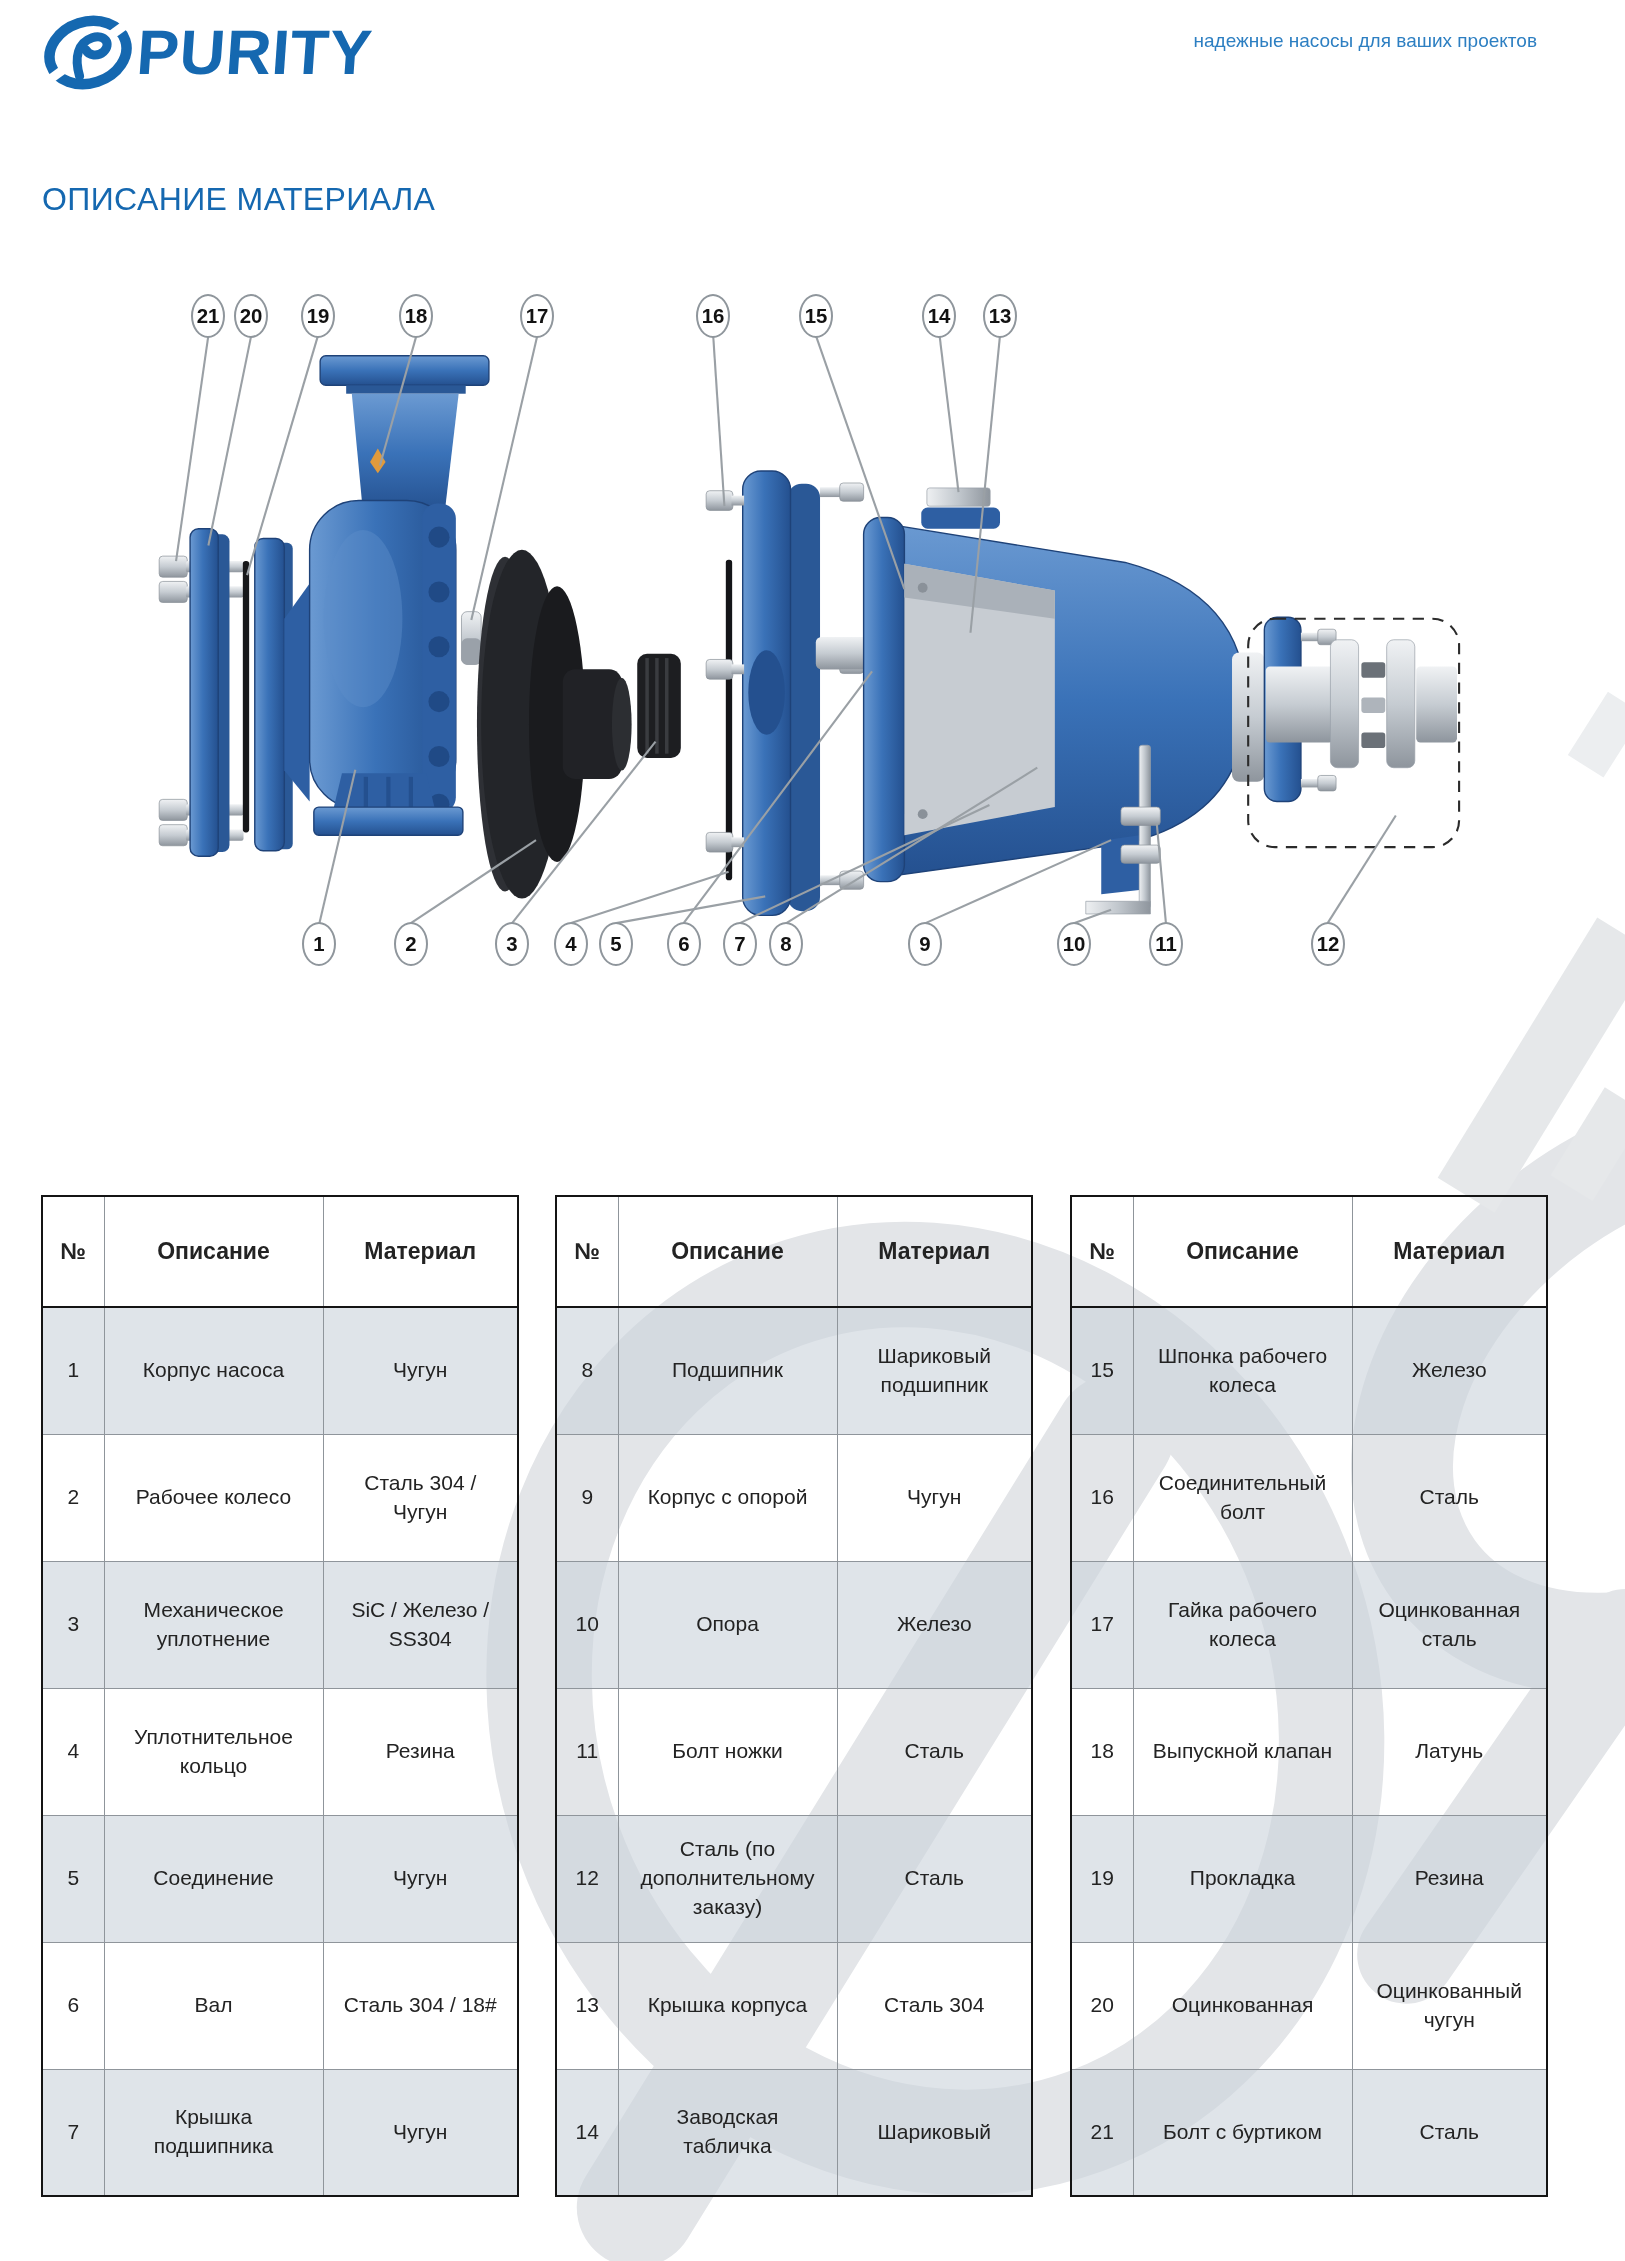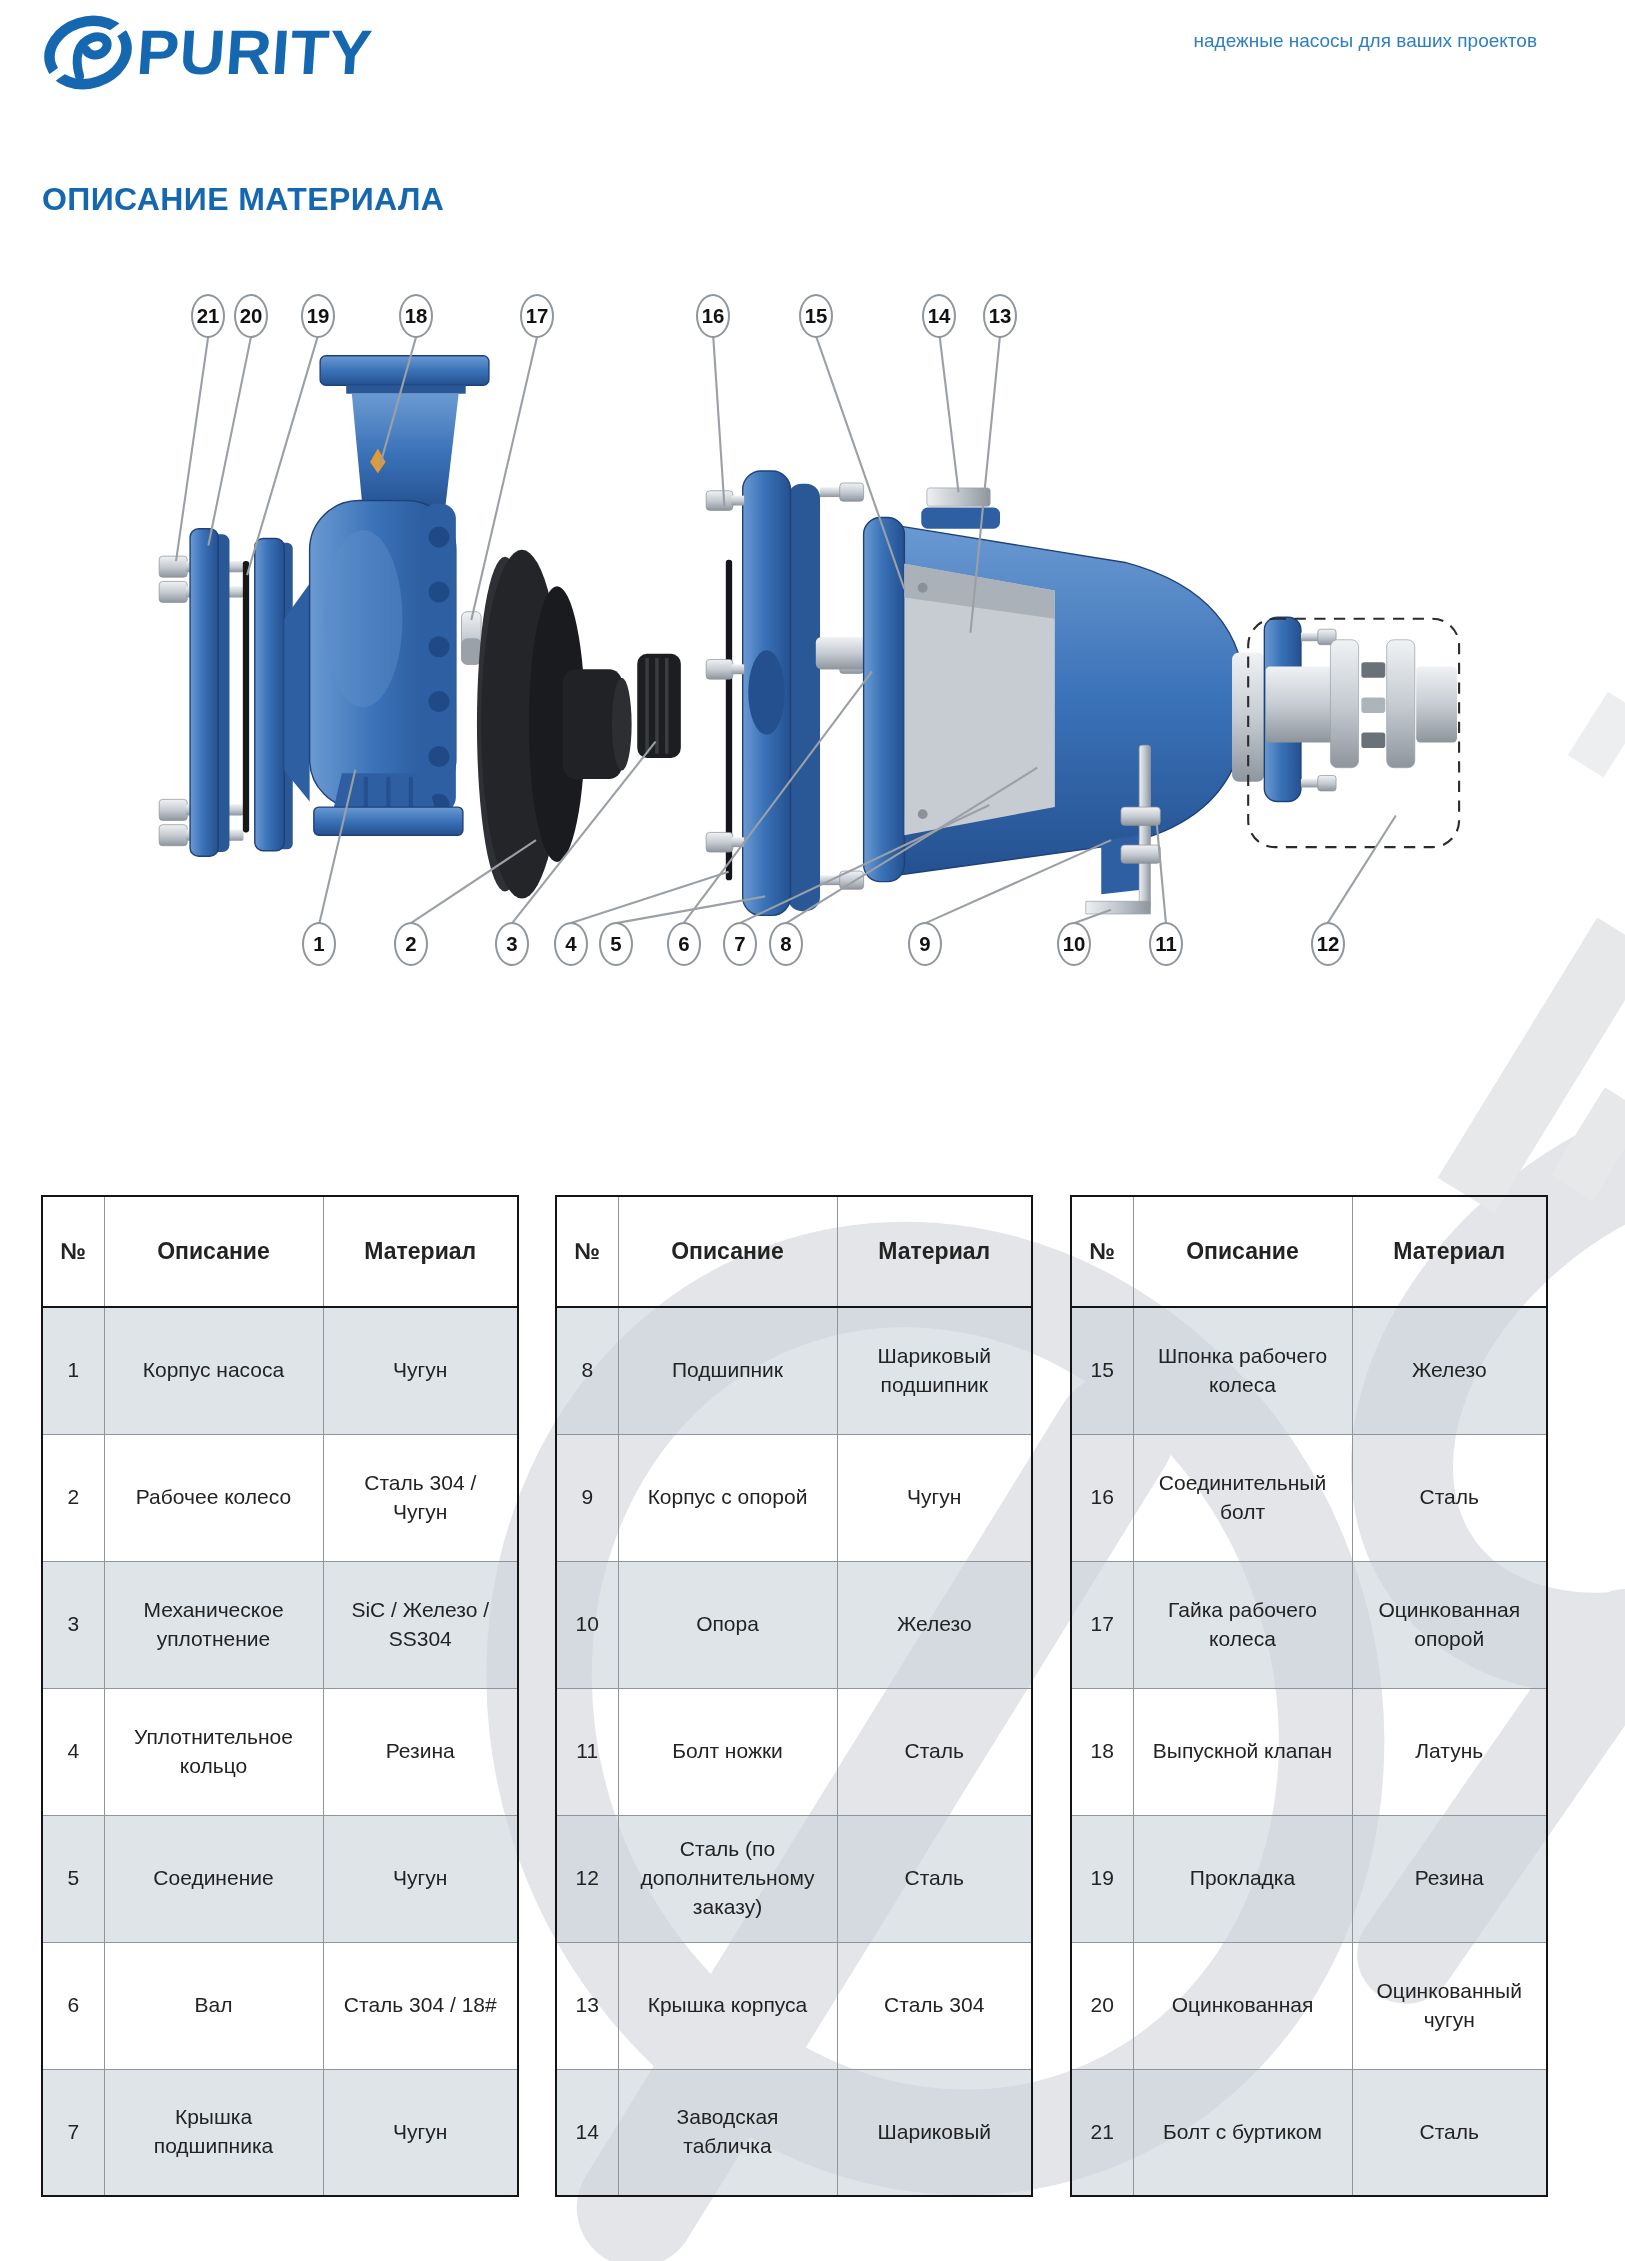--- a/index.html
+++ b/index.html
@@ -5,21 +5,21 @@
   html,body{margin:0;padding:0;}
   body{
     width:1626px;height:2261px;position:relative;background:#ffffff;
     font-family:"Liberation Sans", sans-serif;overflow:hidden;color:#232323;
   }
   .art{position:absolute;left:0;top:0;z-index:1;}
   
   .logo{position:absolute;left:39px;top:12.7px;display:flex;align-items:center;z-index:5;}
   .brand{font-size:63px;font-weight:bold;color:#1568b0;letter-spacing:0.7px;transform:skewX(-4deg);line-height:1;}
   .tagline{position:absolute;right:89px;top:29.5px;font-size:19px;color:#2d7fc2;z-index:5;margin-left:7px;}
-  .page-title{position:absolute;left:42px;top:181px;font-size:32px;font-weight:bold;color:#1568b0;z-index:5;letter-spacing:0.4px;}
+  .page-title{position:absolute;left:42px;top:181px;font-size:32px;font-weight:normal;color:#1568b0;z-index:5;letter-spacing:0.4px;}
   
   .callout{
     position:absolute;width:34px;height:44px;box-sizing:border-box;
     border:2.8px solid #8f969c;border-radius:50%;background:#fff;
     display:flex;align-items:center;justify-content:center;
     font-size:20.4px;font-weight:bold;color:#121212;z-index:6;
   }
   
   table.mat-table{
     position:absolute;top:1195px;width:477px;border-collapse:collapse;table-layout:fixed;
@@ -406,21 +406,21 @@
         <td>Железо</td>
       </tr>
     <tr>
         <td>16</td>
         <td>Соединительный болт</td>
         <td>Сталь</td>
       </tr>
     <tr>
         <td>17</td>
         <td>Гайка рабочего колеса</td>
-        <td>Оцинкованная опорой</td>
+        <td>Оцинкованная сталь</td>
       </tr>
     <tr>
         <td>18</td>
         <td>Выпускной клапан</td>
         <td>Латунь</td>
       </tr>
     <tr>
         <td>19</td>
         <td>Прокладка</td>
         <td>Резина</td>

